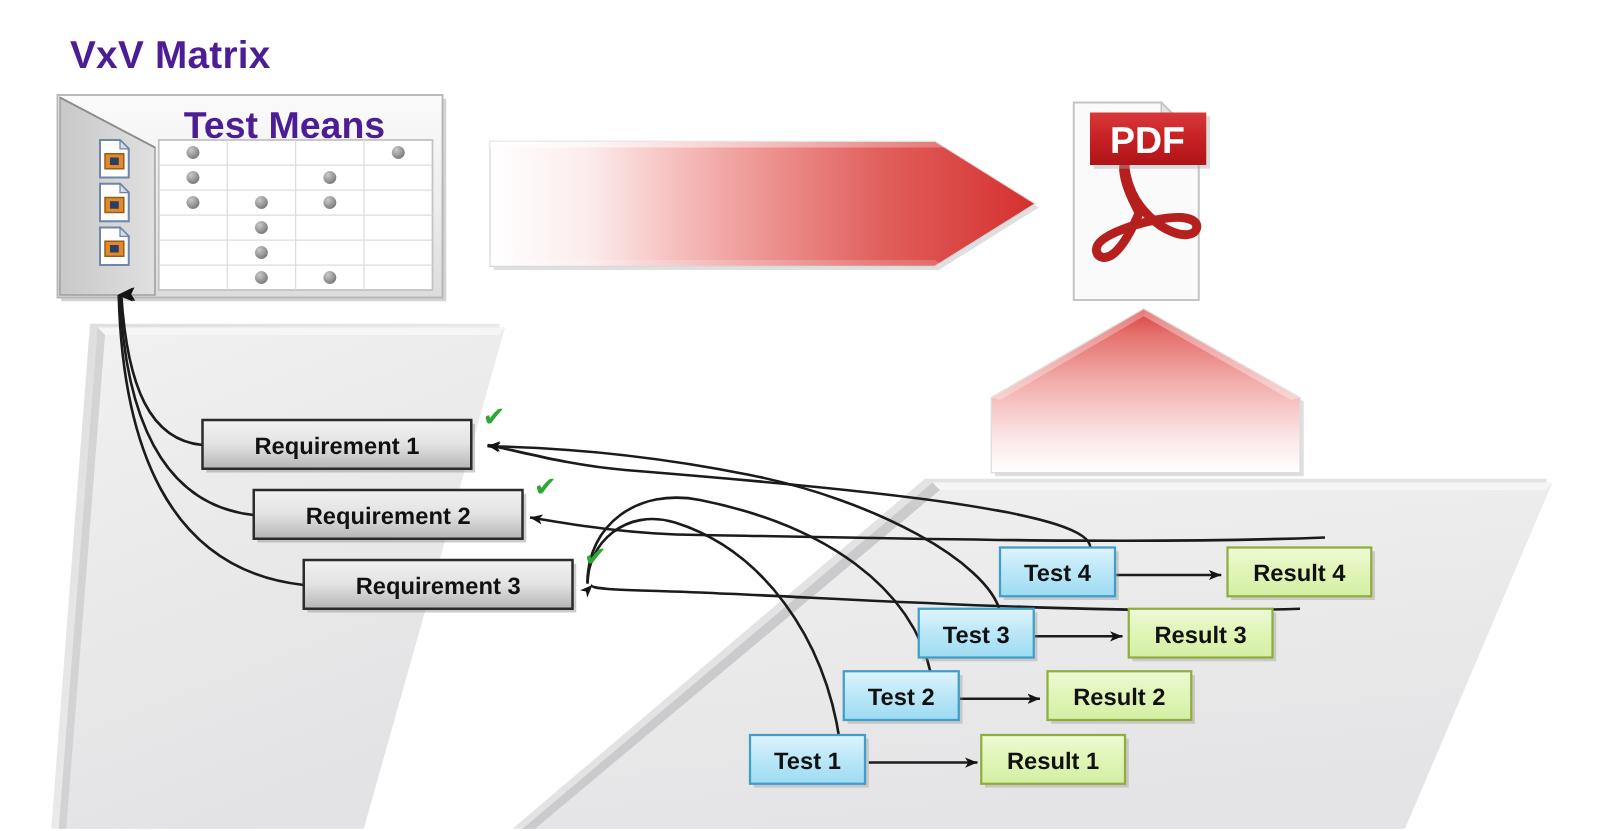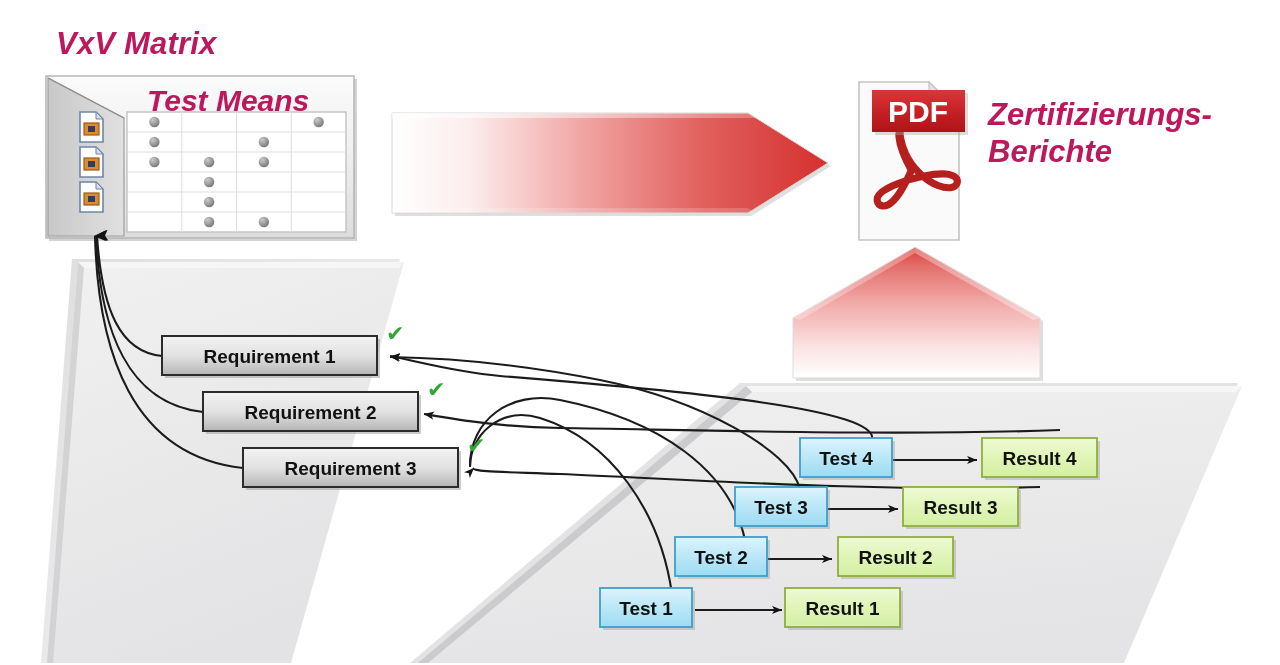--- a/index.html
+++ b/index.html
@@ -1,20 +1,20 @@
 <!DOCTYPE html>
 <html><head>
 <meta charset="utf-8">
 <style>
   html,body{margin:0;padding:0;background:#ffffff;}
   body{width:1280px;height:665px;overflow:hidden;
        font-family:"Liberation Sans","DejaVu Sans",sans-serif;}
   #stage{position:relative;width:1280px;height:665px;background:#fff;}
   #stage svg.layer{position:absolute;left:0;top:0;width:1280px;height:665px;}
-  .txt{position:absolute;font-weight:bold;color:#be185d;white-space:nowrap;font-style:italic;}
+  .txt{position:absolute;font-weight:bold;color:#4c1d95;white-space:nowrap;}
   #vxv-title{left:56px;top:26px;font-size:31px;letter-spacing:.2px;}
   #zert-title{left:988px;top:96px;font-size:31px;line-height:37px;
               white-space:normal;width:270px;}
 </style>
 </head>
 <body>
 
 <div id="stage">
 
   <svg class="layer" viewBox="0 0 1280 665">
@@ -306,17 +306,16 @@
     <g>
       <rect x="985" y="441" width="115" height="39" fill="#8d8d8d" opacity="0.35"></rect>
       <rect x="982" y="438" width="115" height="39" fill="url(#resGrad)" stroke="#8fae3f" stroke-width="1.8"></rect>
       <text x="1039.5" y="465" text-anchor="middle" font-family="Liberation Sans, sans-serif" font-size="19" font-weight="bold" fill="#111">Result 4</text>
     </g>
   </svg>
 
   <div class="txt" id="vxv-title">VxV Matrix</div>
 
   <div class="txt" id="zert-title">
-    <span>Zertifizierungs-</span><br>
-    <span>Berichte</span>
+    <br>
   </div>
 
 </div>
 
 </body></html>

